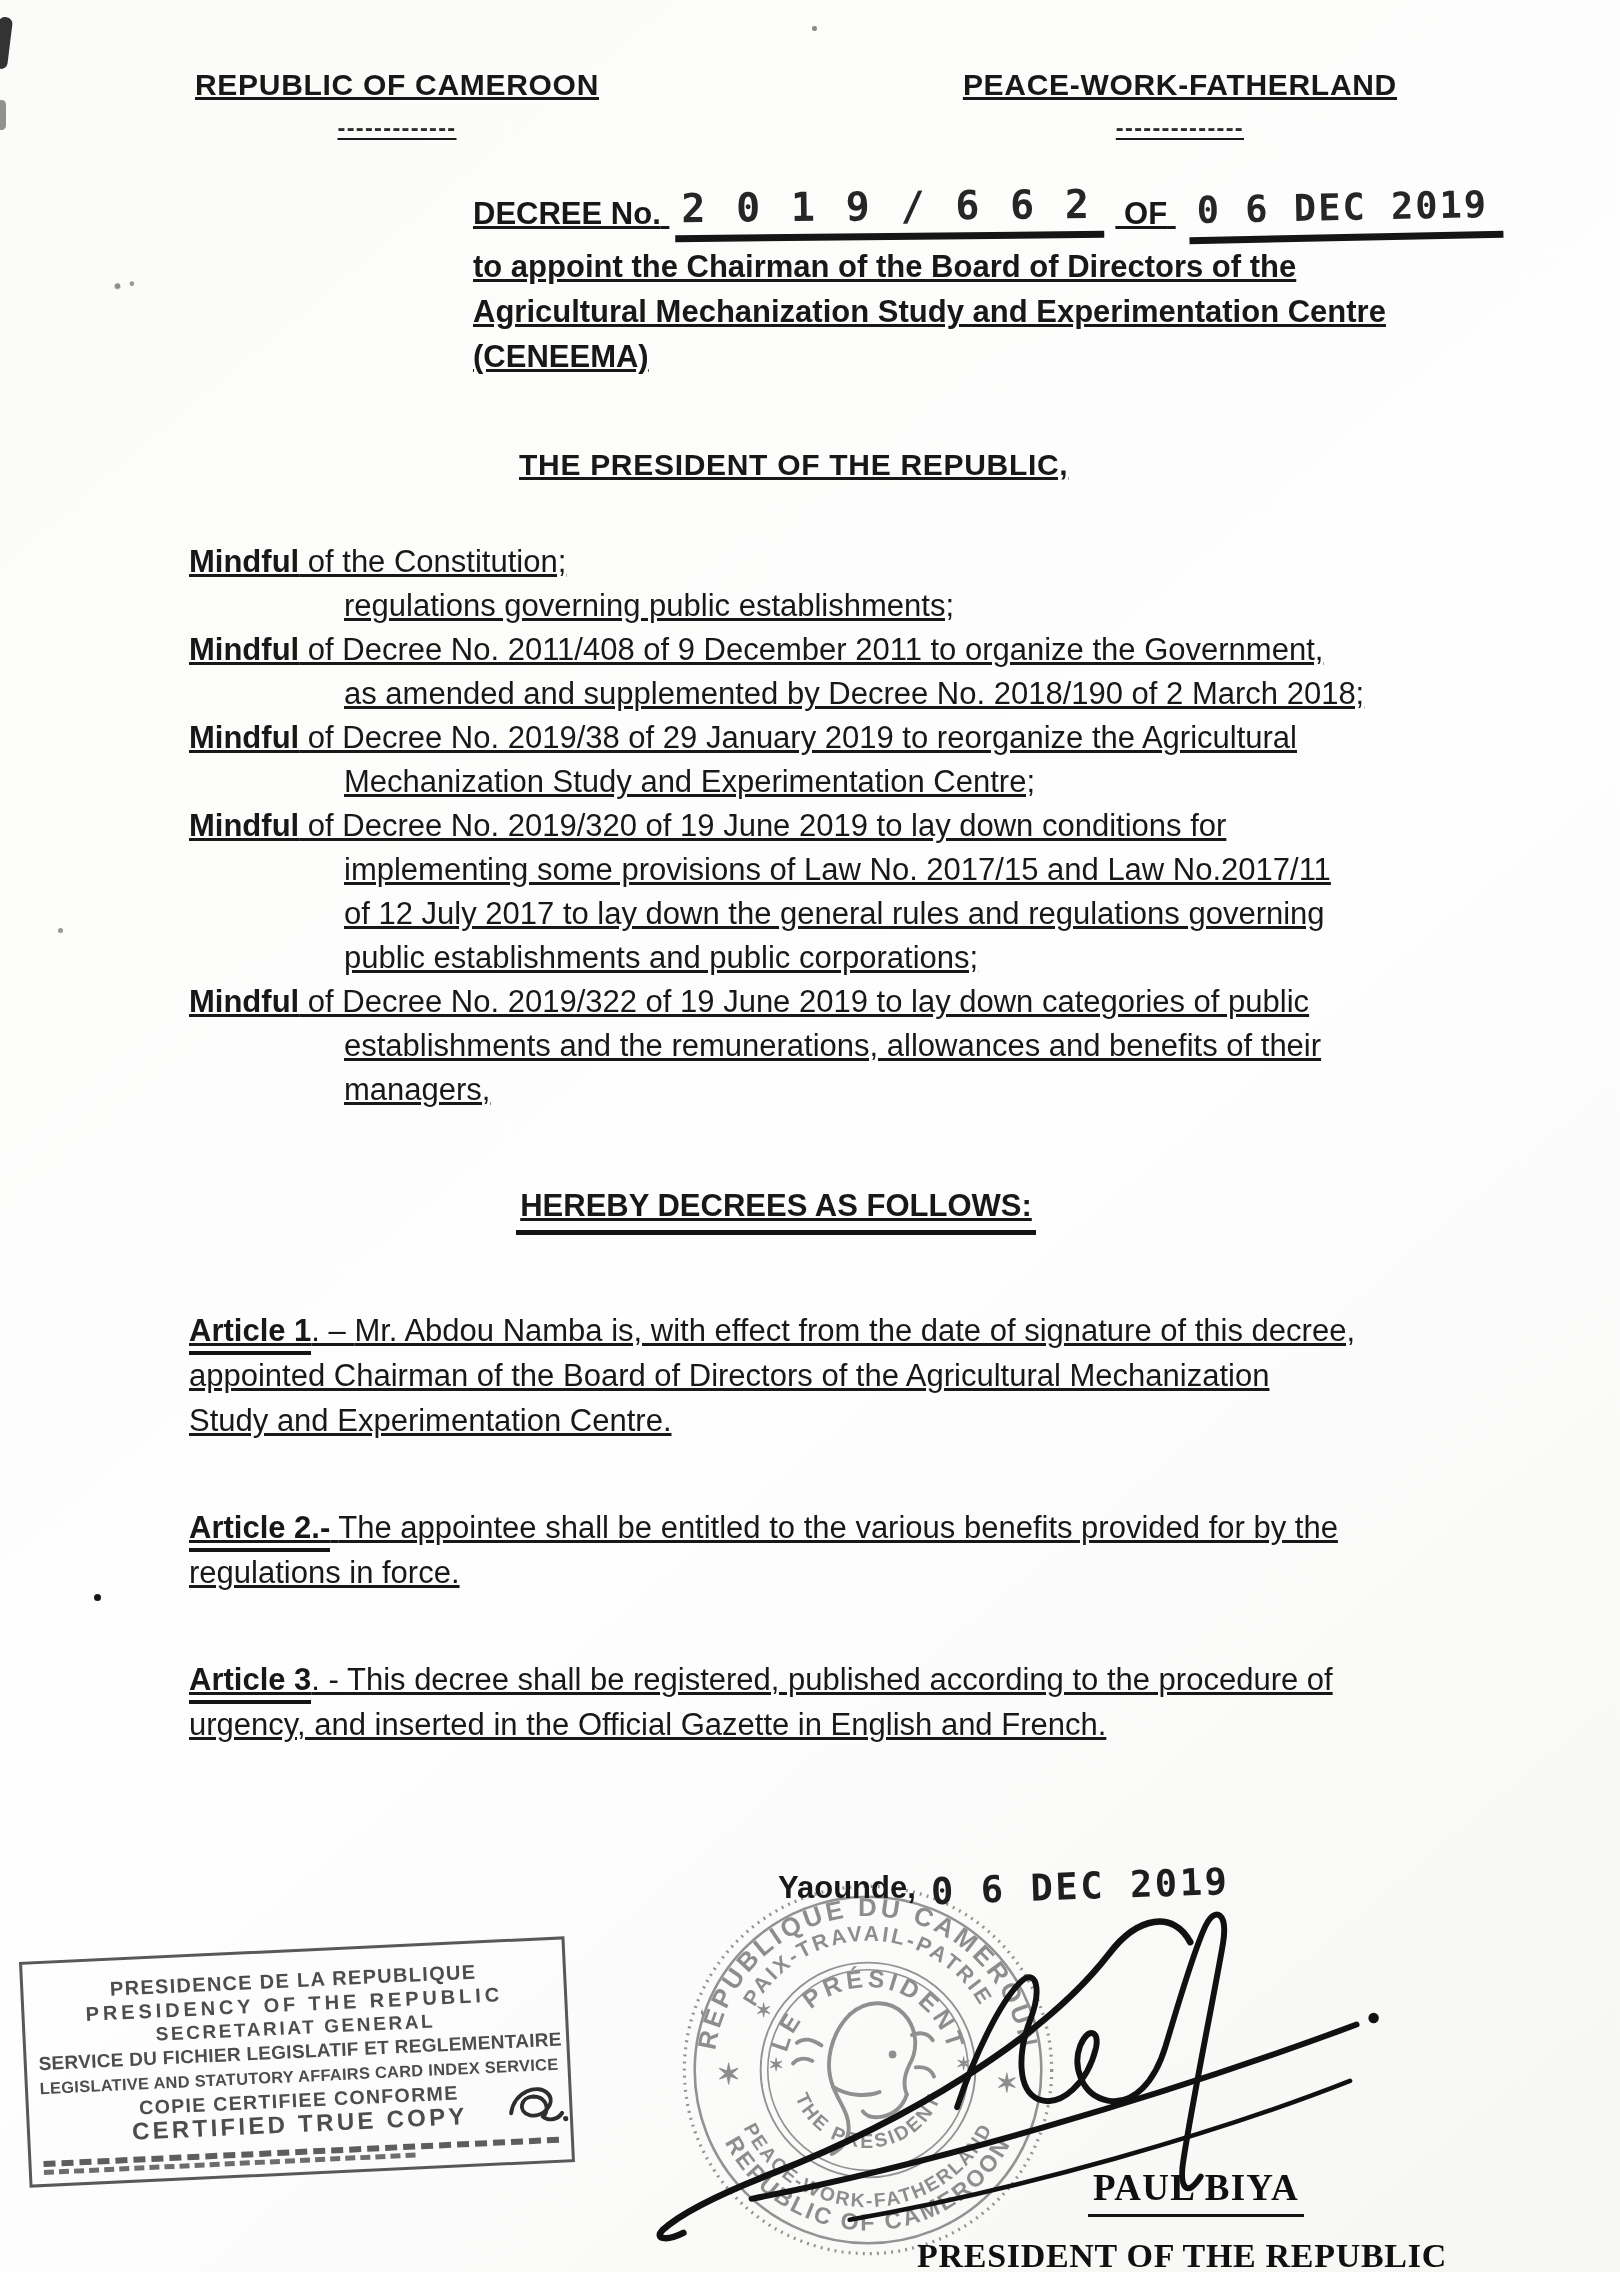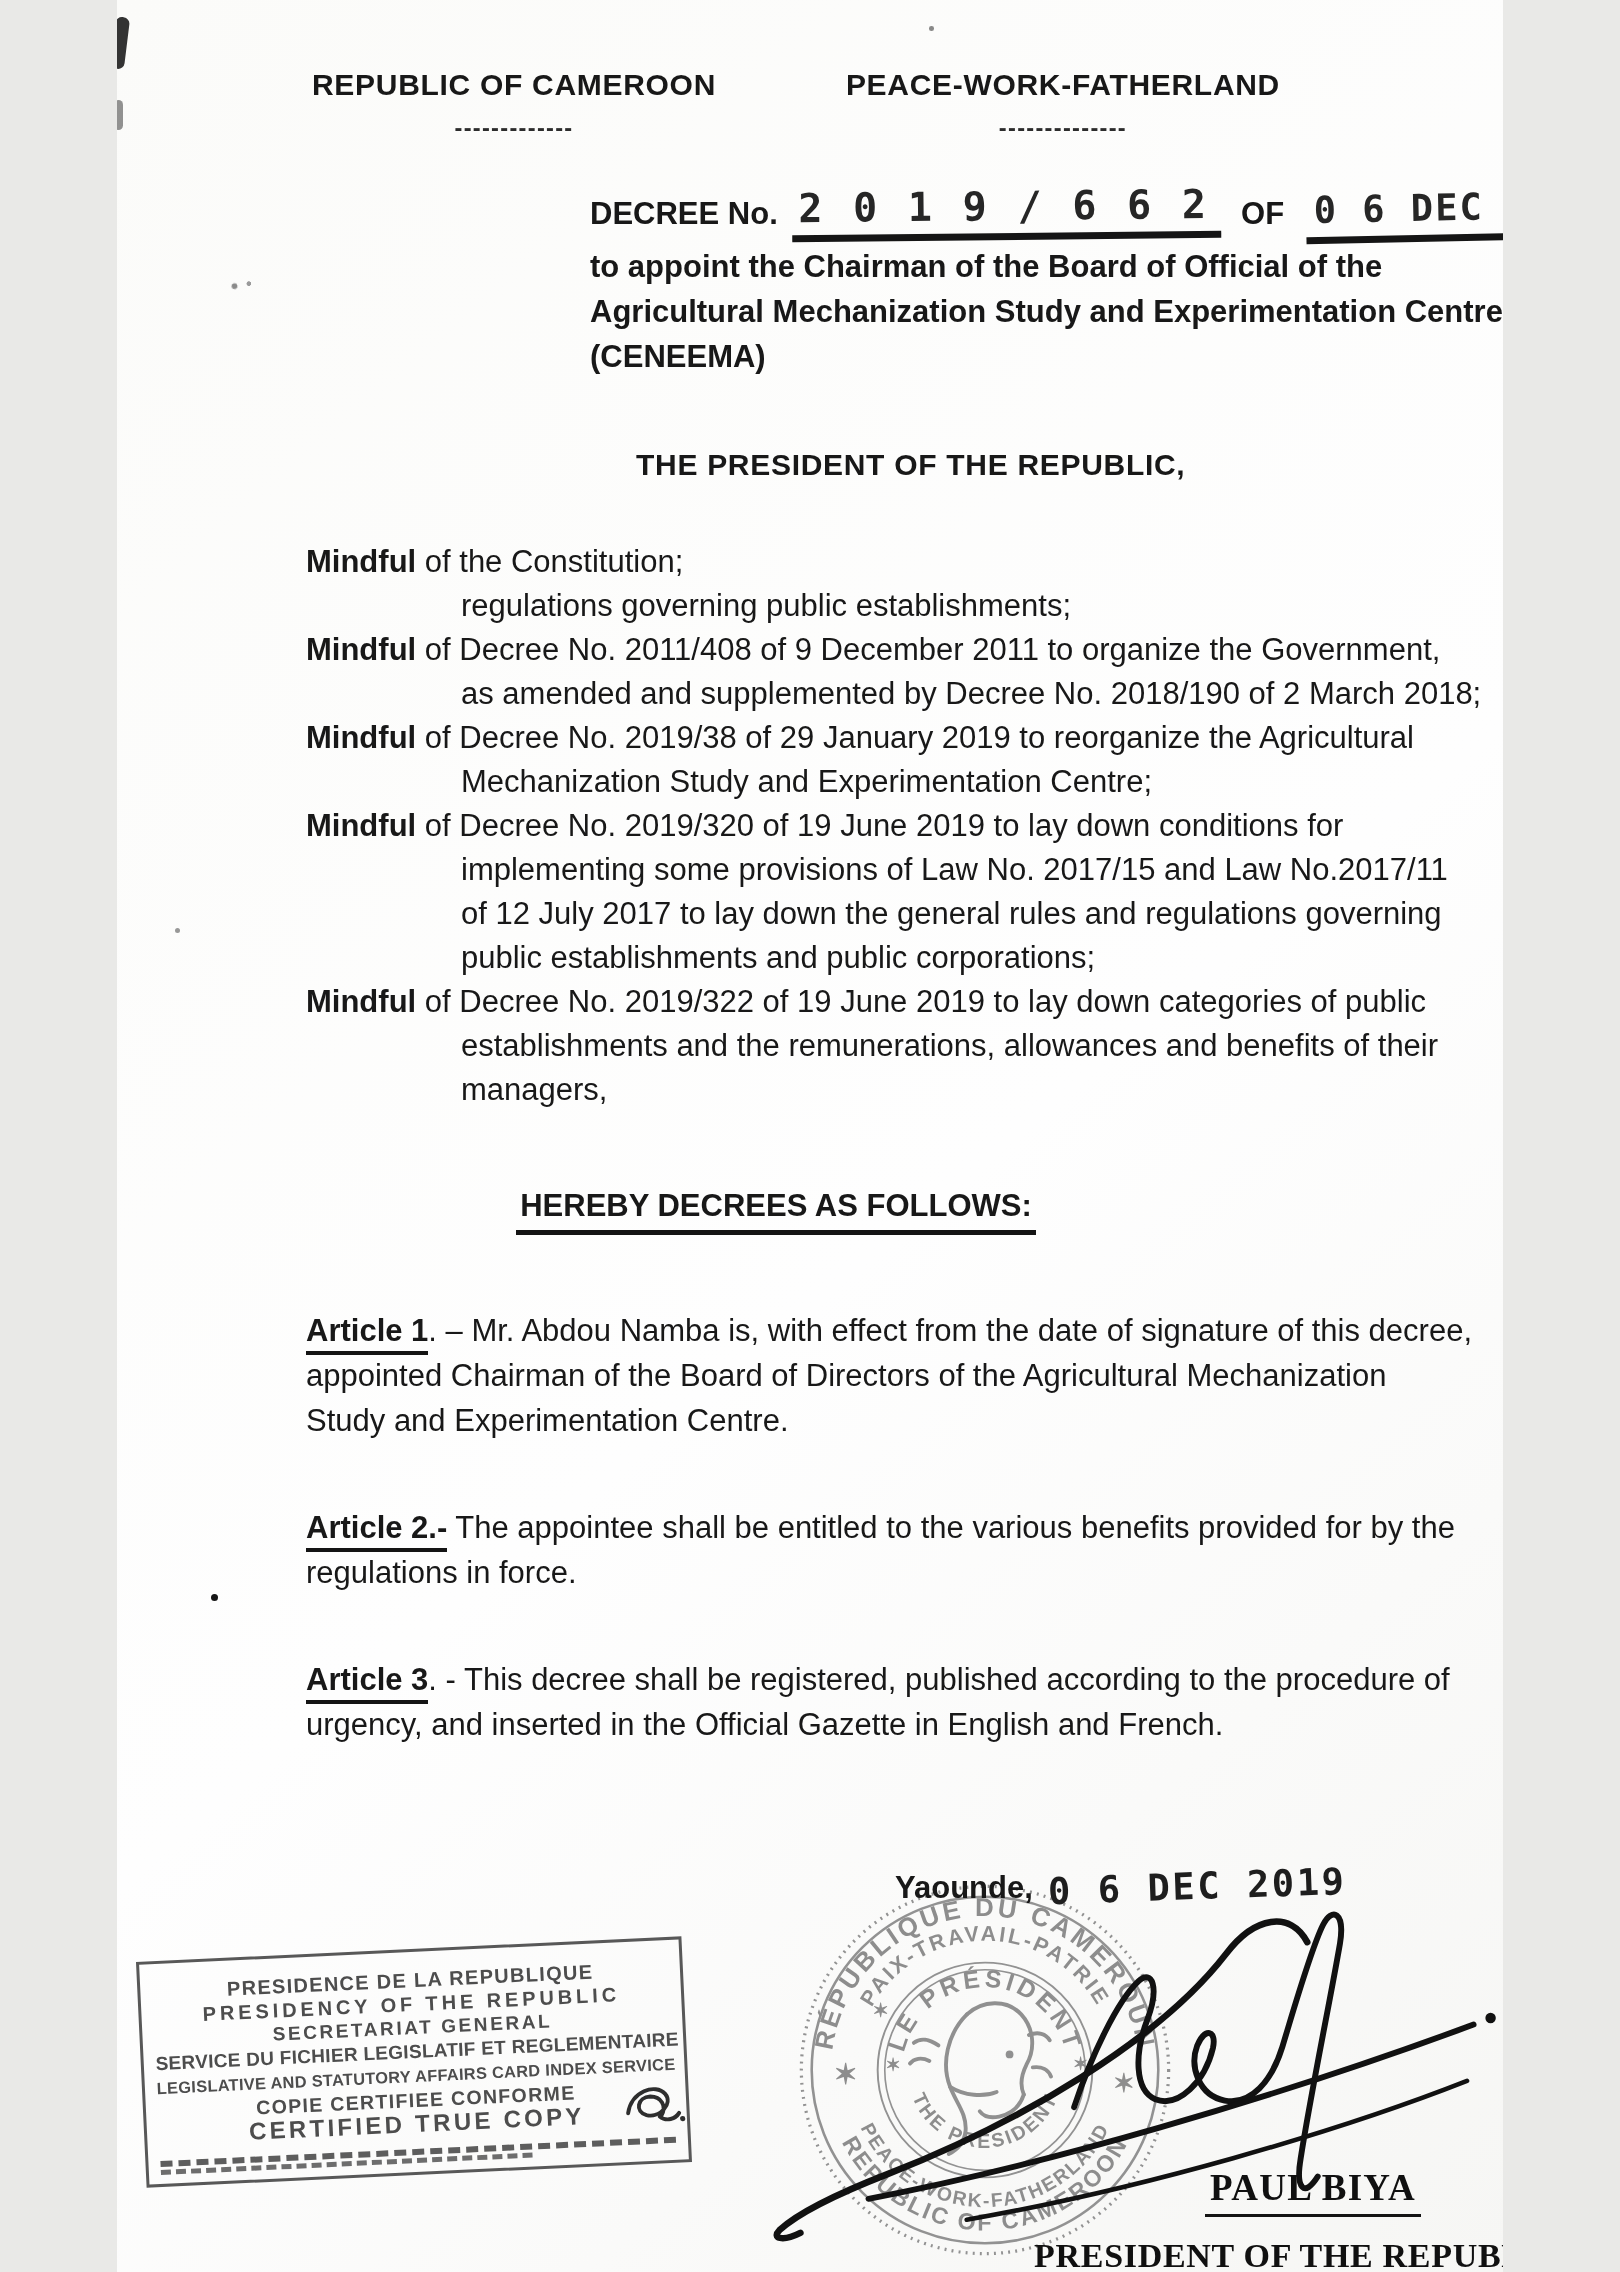--- a/index.html
+++ b/index.html
@@ -1,19 +1,19 @@
 <!DOCTYPE html>
 <html style="font-size:10.5px"><head>
 <meta charset="utf-8">
 <style>
   html,body { margin:0; padding:0; background:#e9e9e7; }
   .page {
-    position:relative; width:1386px; height:2273px; margin:0 auto;
+    position:relative; width:1620px; height:2273px; margin:0 auto;
     background:linear-gradient(140deg,#fbfbf9 0%, #fefefe 55%, #f6f6f4 100%);
-    color:#181818; font-family:"Liberation Sans", sans-serif; overflow:hidden;
+    color:#181818; font-family:"Liberation Sans", sans-serif; overflow:hidden;text-decoration:underline;
   }
   
   .header-row { display:flex; justify-content:space-between; padding:68px 223px 0 195px; }
   .header-col { text-align:center; }
   .header-title { font-size:30px; font-weight:700; letter-spacing:0.7px; white-space:nowrap; }
   .header-dashes { margin-top:19.6px; font-size:23.6px; font-weight:700; letter-spacing:1.3px; color:#2c2c2c; line-height:13px; }
   
   .decree-block { margin:51px 0 0 473px; }
   .decree-line { font-size:31px; font-weight:700; white-space:nowrap; line-height:56px; }
   .stamp-field {
@@ -97,21 +97,21 @@
     </div>
   </div>
 
   <div class="decree-block">
     <div class="decree-line">
       <span>DECREE No.</span>
       <span class="stamp-field stamp-number">2 0 1 9 / 6 6 2</span>
       <span>OF</span>
       <span class="stamp-field stamp-date">0 6 DEC 2019</span>
     </div>
-    <div class="title-line">to appoint the Chairman of the Board of Official of the</div>
+    <div class="title-line">to appoint the Chairman of the Board of Directors of the</div>
     <div class="title-line">Agricultural Mechanization Study and Experimentation Centre</div>
     <div class="title-line">(CENEEMA)</div>
   </div>
 
   <div class="salutation">THE PRESIDENT OF THE REPUBLIC,</div>
 
   <div class="mindful-list">
     <div>
       <div class="m-line"><span class="m-lead">Mindful</span><span> of the Constitution;</span></div>
     </div>

